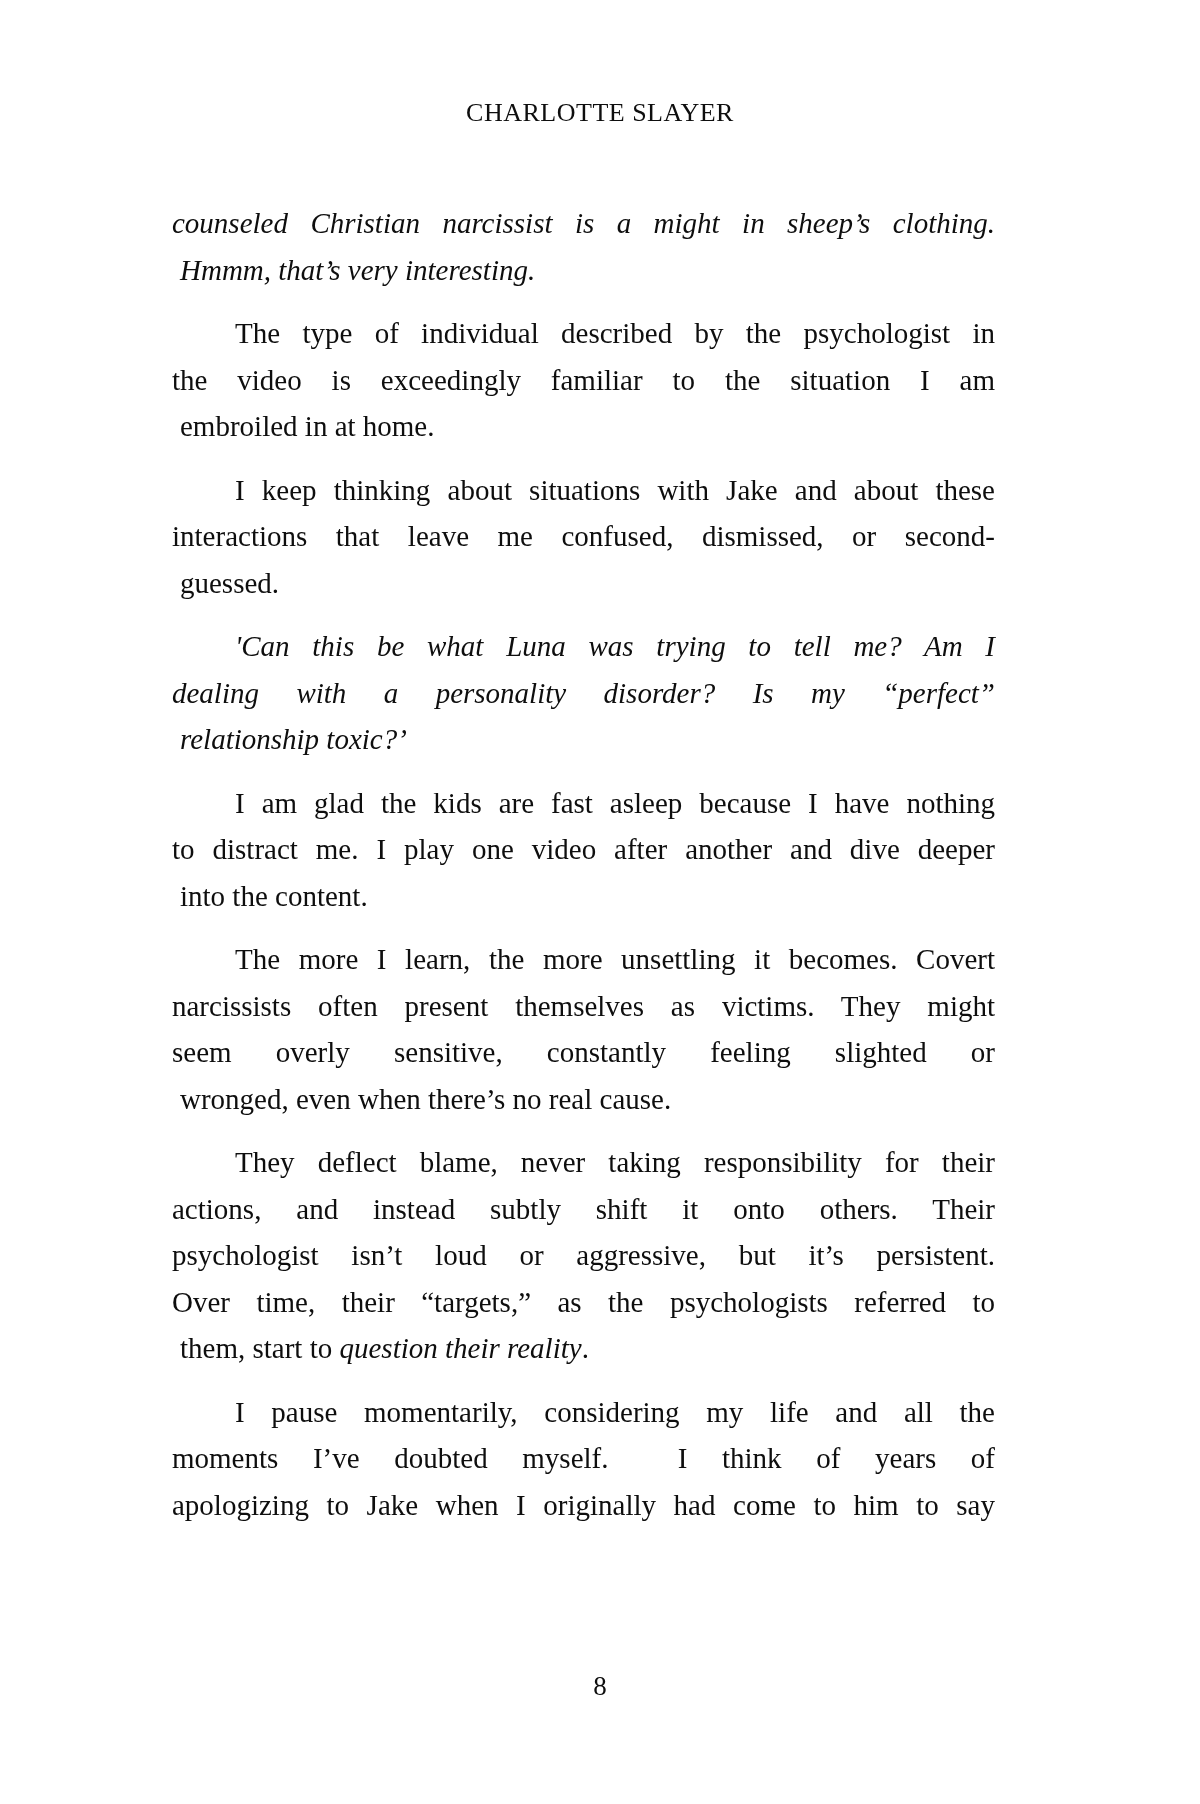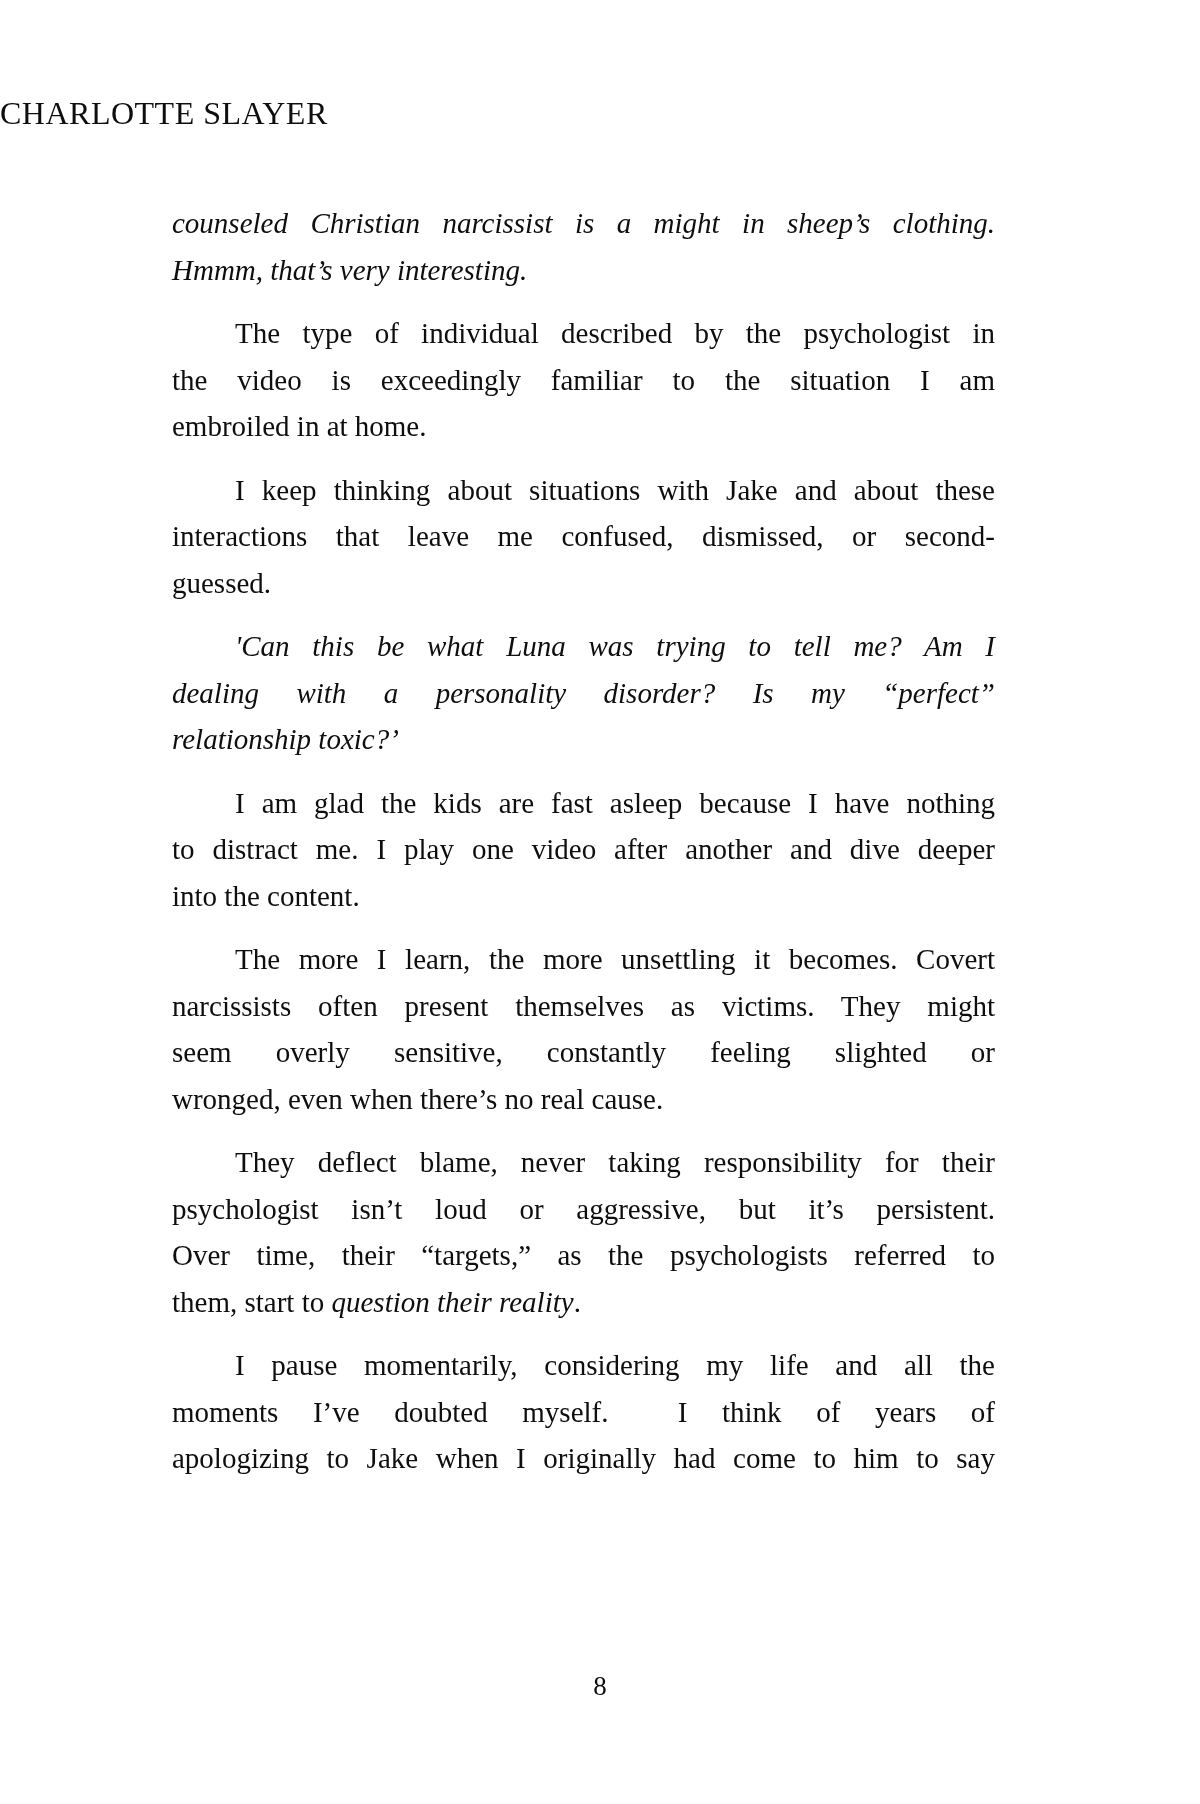--- a/index.html
+++ b/index.html
@@ -14,22 +14,22 @@
     background: #ffffff;
     overflow: hidden;
     font-family: "Liberation Serif", "DejaVu Serif", serif;
     color: #0e0e0e;
   }
   .running-header {
     position: absolute;
     top: 100px;
     left: 0;
     width: 100%;
-    text-align: left;
-    font-size: 32px;
+    text-align: center;
+    font-size: 26px;
     line-height: 26px;
     letter-spacing: 0.5px;
     white-space: pre;
   }
   .body-text {
     position: absolute;
     left: 172px;
     top: 200px;
     width: 823px;
   }
@@ -39,21 +39,21 @@
   }
   .para:last-child { margin-bottom: 4px; }
   .para.italic { font-style: italic; }
   .line {
     font-size: 29px;
     line-height: 46.5px;
     text-align: justify;
     text-align-last: justify;
   }
   .line.first { padding-left: 63px; }
-  .line.final { text-align-last: left; }
+  .line.final { text-align-last: left; margin-left: 8px; }
   .seg-italic { font-style: italic; }
   .folio {
     position: absolute;
     top: 1673px;
     left: 0;
     width: 100%;
     text-align: center;
     font-size: 27px;
     line-height: 27px;
   }
@@ -90,20 +90,21 @@
         <div class="line final"><span>into the content.</span></div>
       </div>
       <div class="para">
         <div class="line first"><span>The more I learn, the more unsettling it becomes. Covert</span></div>
         <div class="line"><span>narcissists often present themselves as victims. They might</span></div>
         <div class="line"><span>seem overly sensitive, constantly feeling slighted or</span></div>
         <div class="line final"><span>wronged, even when there’s no real cause.</span></div>
       </div>
       <div class="para">
         <div class="line first"><span>They deflect blame, never taking responsibility for their</span></div>
+        <div class="line"><span>actions, and instead subtly shift it onto others. Their</span></div>
         <div class="line"><span>psychologist isn’t loud or aggressive, but it’s persistent.</span></div>
         <div class="line"><span>Over time, their “targets,” as the psychologists referred to</span></div>
         <div class="line final"><span>them, start to </span><span class="seg-italic">question their reality</span><span>.</span></div>
       </div>
       <div class="para">
         <div class="line first"><span>I pause momentarily, considering my life and all the</span></div>
         <div class="line"><span>moments I’ve doubted myself.&nbsp; I think of years of</span></div>
         <div class="line"><span>apologizing to Jake when I originally had come to him to say</span></div>
       </div>
     </div>

